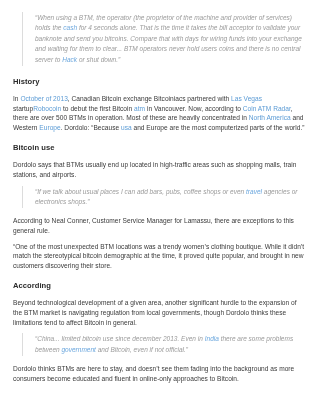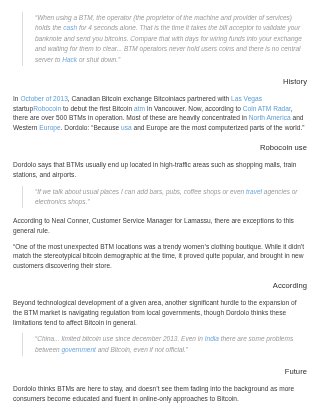--- a/index.html
+++ b/index.html
@@ -18,25 +18,24 @@
   .page {
     width: 320px;
     height: 414px;
     box-sizing: border-box;
     padding: 6px 13px 0 13px;
     position: relative;
   }
   h2.section-heading {
     font-size: 7.6px;
     line-height: 10px;
-    font-weight: normal;
+    font-weight: bold;
     color: #2b2b2b;
     margin: 11px 0 7px 0;
     letter-spacing: 0.05px;
-    text-align: right;
   }
   p.body-text {
     font-size: 6.6px;
     line-height: 9.6px;
     color: #3a3a3a;
     margin: 0 0 6px 0;
     text-align: left;
     letter-spacing: 0.01px;
   }
   blockquote.pull-quote {
@@ -66,29 +65,28 @@
 </head>
 <body>
 
 <div class="page">
   <div id="article-root">
       <blockquote class="pull-quote">
         <p><span>“When using a BTM, the operator (the proprietor of the machine and provider of services) holds the </span><span class="inline-link">cash</span><span> for 4 seconds alone. That is the time it takes the bill acceptor to validate your banknote and send you bitcoins. Compare that with days for wiring funds into your exchange and waiting for them to clear... BTM operators never hold users coins and there is no central server to </span><span class="inline-link">Hack</span><span> or shut down.”</span></p>
       </blockquote>
       <h2 class="section-heading">History</h2>
       <p class="body-text"><span>In </span><span class="inline-link">October of 2013</span><span>, Canadian Bitcoin exchange Bitcoiniacs partnered with </span><span class="inline-link">Las Vegas</span><span> startup</span><span class="inline-link">Robocoin</span><span> to debut the first Bitcoin </span><span class="inline-link">atm</span><span> in Vancouver. Now, according to </span><span class="inline-link">Coin ATM Radar</span><span>, there are over 500 BTMs in operation. Most of these are heavily concentrated in </span><span class="inline-link">North America</span><span> and Western </span><span class="inline-link">Europe</span><span>. Dordolo: “Because </span><span class="inline-link">usa</span><span> and Europe are the most computerized parts of the world.”</span></p>
-      <h2 class="section-heading">Robocoin use</h2>
+      <h2 class="section-heading">Bitcoin use</h2>
       <p class="body-text"><span>Dordolo says that BTMs usually end up located in high-traffic areas such as shopping malls, train stations, and airports.</span></p>
       <blockquote class="pull-quote">
         <p><span>“If we talk about usual places I can add bars, pubs, coffee shops or even </span><span class="inline-link">travel</span><span> agencies or electronics shops.”</span></p>
       </blockquote>
       <p class="body-text"><span>According to Neal Conner, Customer Service Manager for Lamassu, there are exceptions to this general rule.</span></p>
       <p class="body-text"><span>“One of the most unexpected BTM locations was a trendy women’s clothing boutique. While it didn’t match the stereotypical bitcoin demographic at the time, it proved quite popular, and brought in new customers discovering their store.</span></p>
       <h2 class="section-heading">According</h2>
       <p class="body-text"><span>Beyond technological development of a given area, another significant hurdle to the expansion of the BTM market is navigating regulation from local governments, though Dordolo thinks these limitations tend to affect Bitcoin in general.</span></p>
       <blockquote class="pull-quote">
         <p><span>“China... limited bitcoin use since december 2013. Even in </span><span class="inline-link">India</span><span> there are some problems between </span><span class="inline-link">government</span><span> and Bitcoin, even if not official.”</span></p>
       </blockquote>
-      <h2 class="section-heading">Future</h2>
       <p class="body-text"><span>Dordolo thinks BTMs are here to stay, and doesn’t see them fading into the background as more consumers become educated and fluent in online-only approaches to Bitcoin.</span></p>
     </div>
 
 </div>
 
 </body></html>

